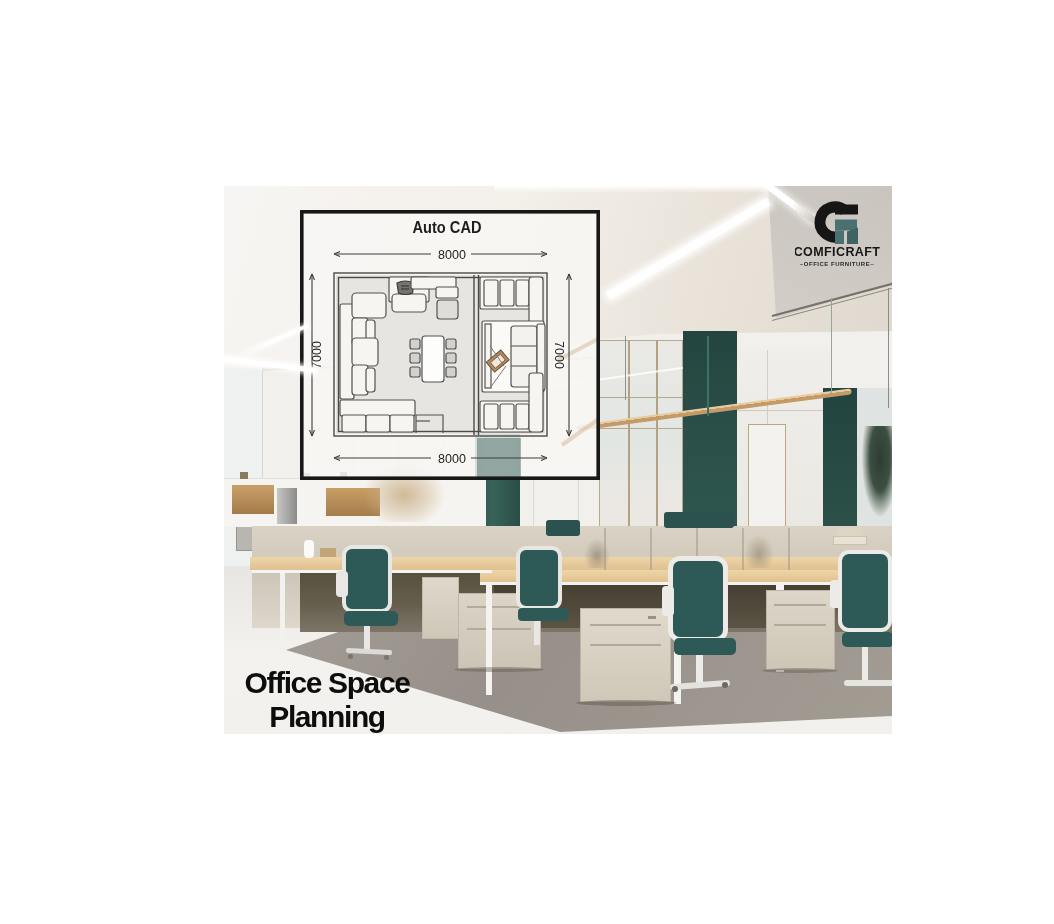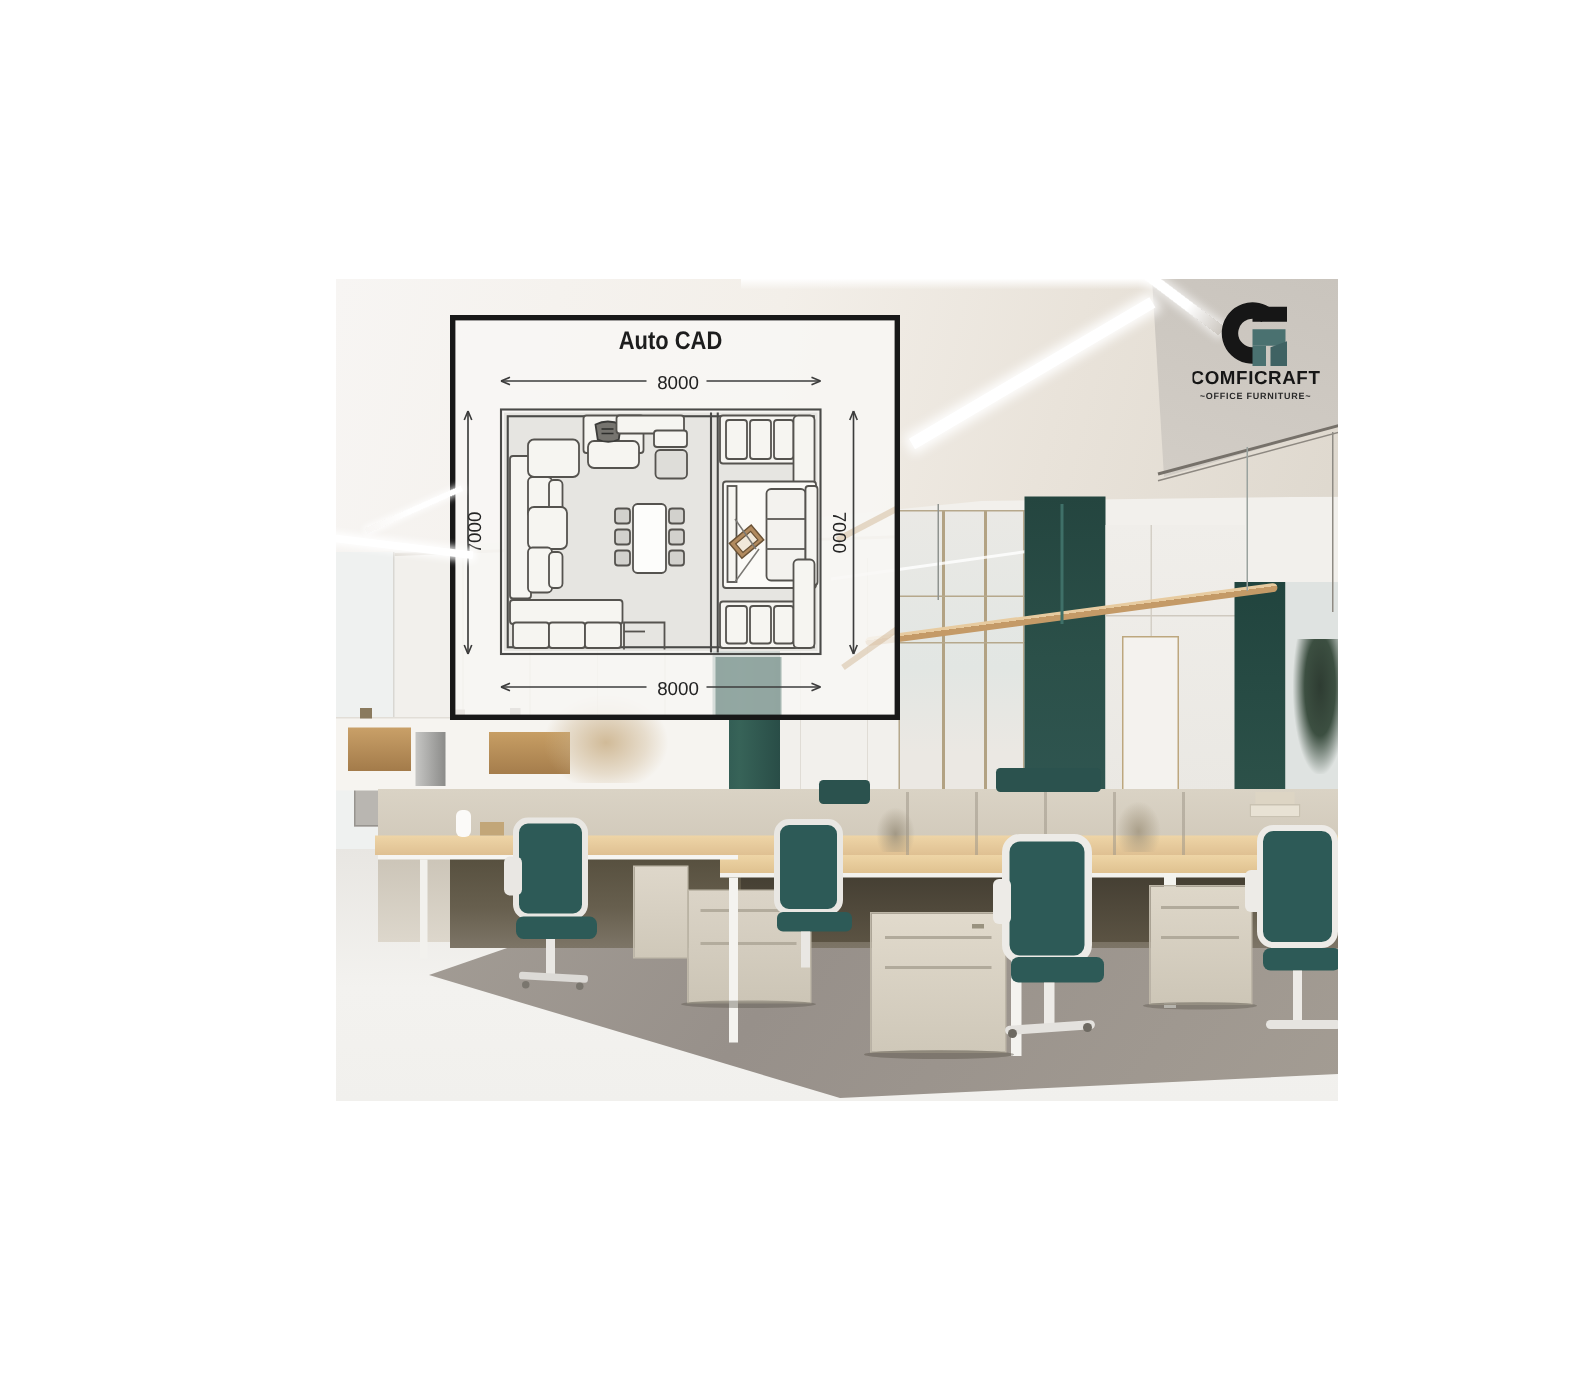--- a/index.html
+++ b/index.html
@@ -324,14 +324,15 @@
       <rect x="40" y="21.5" width="22" height="11" fill="#4a7170"></rect>
       <rect x="40" y="32.5" width="9" height="13.5" fill="#4a7170"></rect>
       <path d="M52 33.5 L63 29.5 L63 46 L52 46 z" fill="#3f6263"></path>
     </g>
 
     <text x="42" y="58" font-size="12.5" font-weight="bold" fill="#161616" text-anchor="middle" letter-spacing="0.4" font-family="Liberation Sans,sans-serif">COMFICRAFT</text>
 
     <text x="42" y="68" font-size="6" font-weight="bold" fill="#2a2a2a" text-anchor="middle" letter-spacing="0.5" font-family="Liberation Sans,sans-serif">~OFFICE FURNITURE~</text>
   </svg>
 
+  <div class="abs" style="left:226px;top:666px;width:202px;text-align:center;font-weight:bold;color:#0d0d0d;font-size:30px;line-height:34px;letter-spacing:-1.4px;">Office Space<br>Planning</div>
 
 </div>
 
 </body></html>

